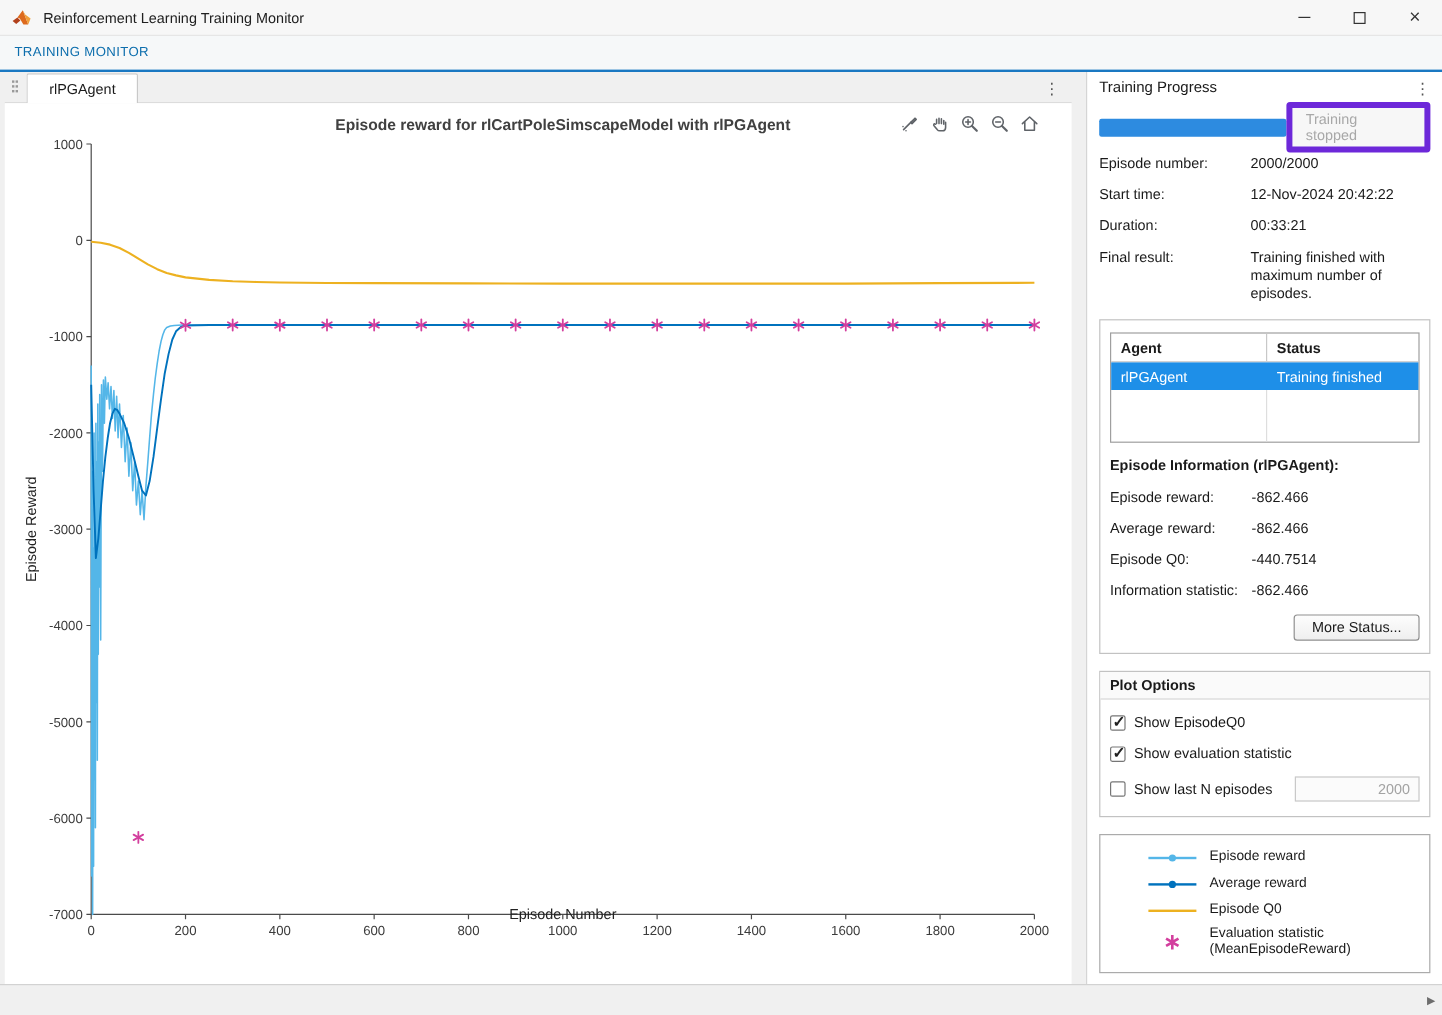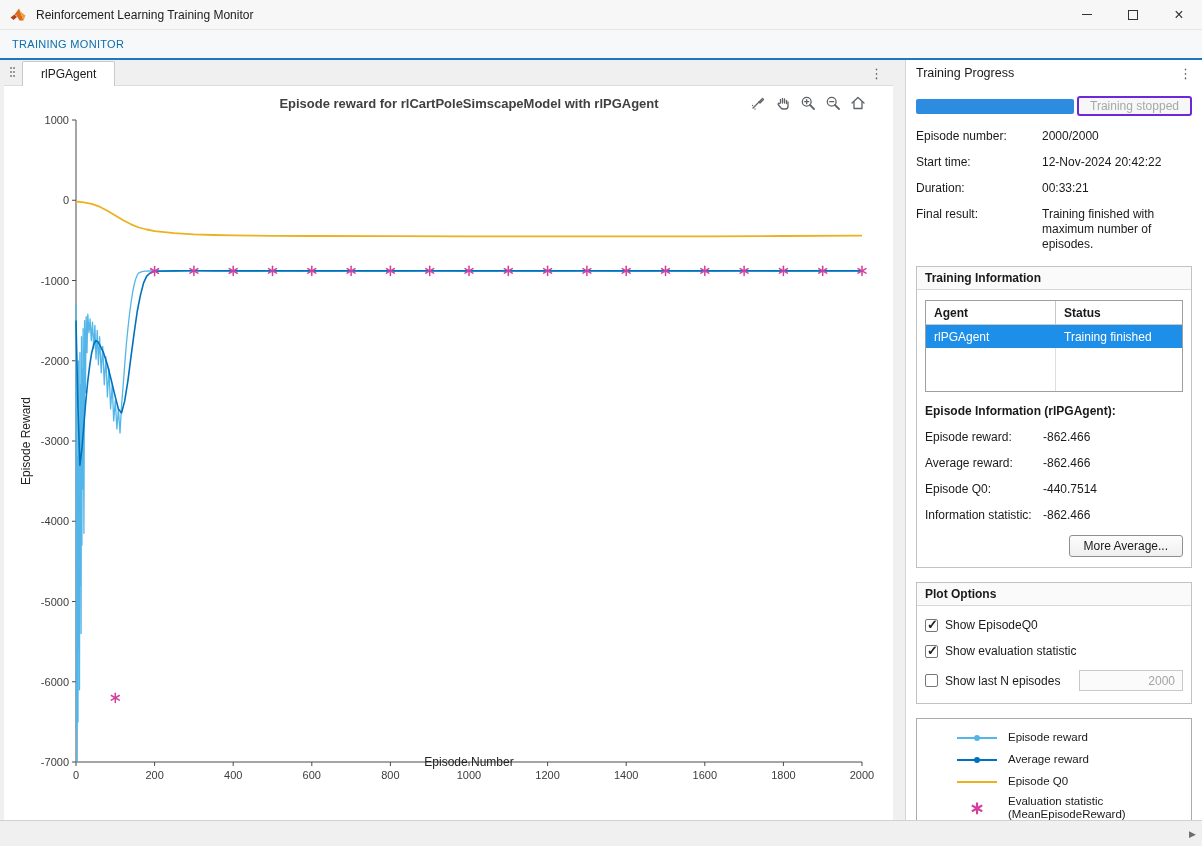--- a/index.html
+++ b/index.html
@@ -43,21 +43,21 @@
   .axes-toolbar .tb-icon{width:18px;height:18px;display:inline-flex;align-items:center;justify-content:center;}
   #chart-svg{position:absolute;left:0;top:0;}
   #chart-svg text{font-family:"Liberation Sans",sans-serif;font-size:11px;fill:#3c3c3c;}
   .xlabel{position:absolute;left:465px;top:676px;transform:translate(-50%,-50%);font-size:12px;color:#222;}
   .ylabel{position:absolute;left:22px;top:355px;transform:translate(-50%,-50%) rotate(-90deg);white-space:nowrap;font-size:12px;color:#222;}
 
   
   .panel-header{height:26px;display:flex;align-items:center;font-size:12.5px;color:#1a1a1a;}
   .progress-row{display:flex;align-items:center;margin-top:8px;height:24px;}
   .progress-bar{width:158px;height:15px;border-radius:2px;background:var(--c,#2d8be0);}
-  .btn-stopped{margin-left:auto;height:20px;padding:4px 11px;border:2px solid #6d28d9;border-radius:3px;
+  .btn-stopped{margin-left:auto;height:30px;padding:16px 11px;border:5px solid #6d28d9;border-radius:3px;
     background:#f7f7f7;color:#a8a8a8;font-size:12px;display:flex;align-items:center;}
   .kv{display:flex;margin-top:11px;line-height:15px;}
   .kv .k{width:126px;flex:none;}
   .kv .v{width:150px;}
 
   .section{border:1px solid #c2c2c2;margin-top:14px;background:#fff;}
   .section-header{font-weight:bold;padding:4px 8px;border-bottom:1px solid #d8d8d8;background:#fafafa;}
 
   .agent-table{border:1px solid #9f9f9f;margin:10px 8px 4px;height:92px;display:flex;flex-direction:column;font-size:12px;background:#fff;}
   .at-header{display:flex;height:24px;border-bottom:1px solid #c8c8c8;font-weight:bold;flex:none;}
@@ -312,21 +312,20 @@
       <div class="kv">
         <span class="k">Duration:</span>
         <span class="v">00:33:21</span>
       </div>
       <div class="kv">
         <span class="k">Final result:</span>
         <span class="v">Training finished with maximum number of episodes.</span>
       </div>
 
       <div class="section">
-        <div class="section-header">Training Information</div>
         <div class="agent-table">
           <div class="at-header">
             <div class="cell1">Agent</div>
             <div class="cell2">Status</div>
           </div>
           <div class="at-row selected" style="--c: #1e8fe8;">
             <div class="cell1">rlPGAgent</div>
             <div class="cell2">Training finished</div>
           </div>
           <div class="at-empty">
@@ -345,21 +344,21 @@
         </div>
         <div class="kv2">
           <span class="k">Episode Q0:</span>
           <span class="v">-440.7514</span>
         </div>
         <div class="kv2">
           <span class="k">Information statistic:</span>
           <span class="v">-862.466</span>
         </div>
         <div class="more-row">
-          <div class="btn">More Average...</div>
+          <div class="btn">More Status...</div>
         </div>
       </div>
 
       <div class="section">
         <div class="section-header">Plot Options</div>
         <div class="opt">
           <span class="checkbox checked"></span>
           <span>Show EpisodeQ0</span>
         </div>
         <div class="opt">

